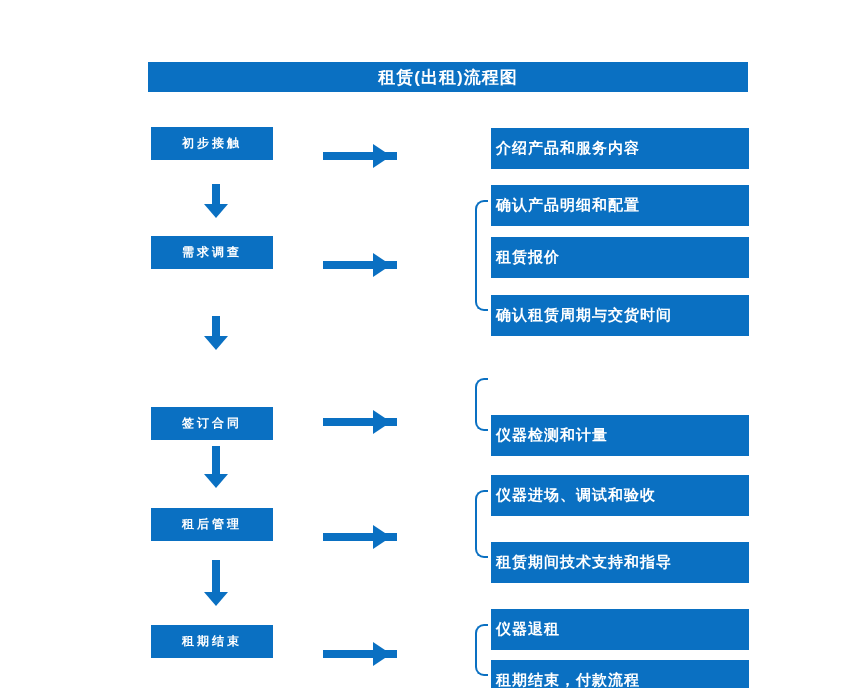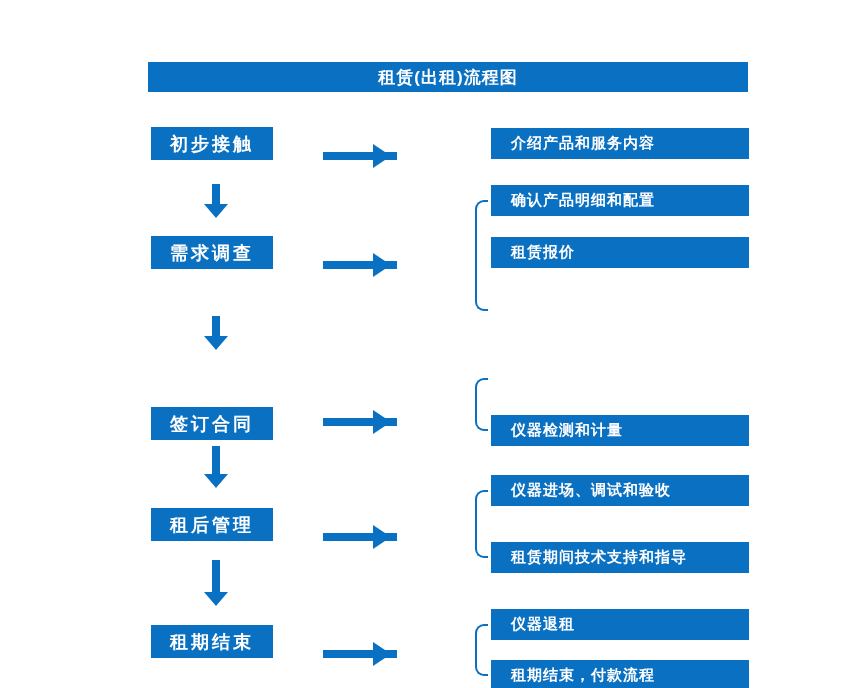--- a/index.html
+++ b/index.html
@@ -13,27 +13,27 @@
     background: #ffffff;
     overflow: hidden;
   }
   .title-banner {
     position: absolute; left: 100px; top: 14px; width: 600px; height: 30px;
     background: var(--blue); color: #fff; font-weight: bold; font-size: 17px;
     letter-spacing: 1px; display: flex; align-items: center; justify-content: center;
   }
   .stage-box {
     position: absolute; left: 103px; width: 122px; height: 33px;
-    background: var(--blue); color: #fff; font-weight: bold; font-size: 18px;
+    background: var(--blue); color: #fff; font-weight: bold; font-size: 12px;
     letter-spacing: 3px; display: flex; align-items: center; justify-content: center;
   }
   .detail-box {
-    position: absolute; left: 443px; width: 258px; height: 31px;
+    position: absolute; left: 443px; width: 258px; height: 41px;
     background: var(--blue); color: #fff; font-weight: bold; font-size: 15px;
-    letter-spacing: 1px; display: flex; align-items: center; padding-left: 20px;
+    letter-spacing: 1px; display: flex; align-items: center; padding-left: 5px;
   }
   .h-arrow { position: absolute; left: 263px; width: 92px; height: 24px; }
   .h-arrow .shaft { position: absolute; left: 0; top: 8px; width: 74px; height: 8px; background: var(--blue); }
   .h-arrow .head {
     position: absolute; right: 0; top: 0; width: 0; height: 0;
     border-top: 12px solid transparent; border-bottom: 12px solid transparent;
     border-left: 18px solid var(--blue);
   }
   .v-arrow { position: absolute; left: 144px; width: 24px; }
   .v-arrow .shaft { position: absolute; left: 8px; top: 0; bottom: 13px; width: 8px; background: var(--blue); }
@@ -103,20 +103,21 @@
 
   <div class="bracket" style="top:152px; height:111px"></div>
   <div class="bracket" style="top:330px; height:53px"></div>
   <div class="bracket" style="top:442px; height:68px"></div>
   <div class="bracket" style="top:576px; height:52px"></div>
 
   <div class="detail-box" style="top:80px">介绍产品和服务内容</div>
 
   <div class="detail-box" style="top:137px">确认产品明细和配置</div>
   <div class="detail-box" style="top:189px">租赁报价</div>
+  <div class="detail-box" style="top:247px">确认租赁周期与交货时间</div>
 
   <div class="detail-box" style="top:367px">仪器检测和计量</div>
 
   <div class="detail-box" style="top:427px">仪器进场、调试和验收</div>
   <div class="detail-box" style="top:494px">租赁期间技术支持和指导</div>
 
   <div class="detail-box" style="top:561px">仪器退租</div>
   <div class="detail-box" style="top:612px">租期结束，付款流程</div>
 
 </div>

